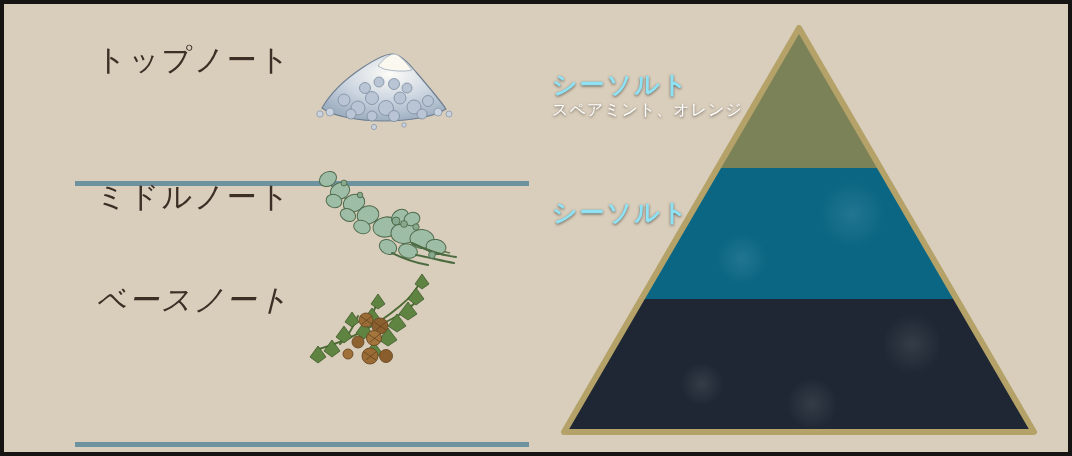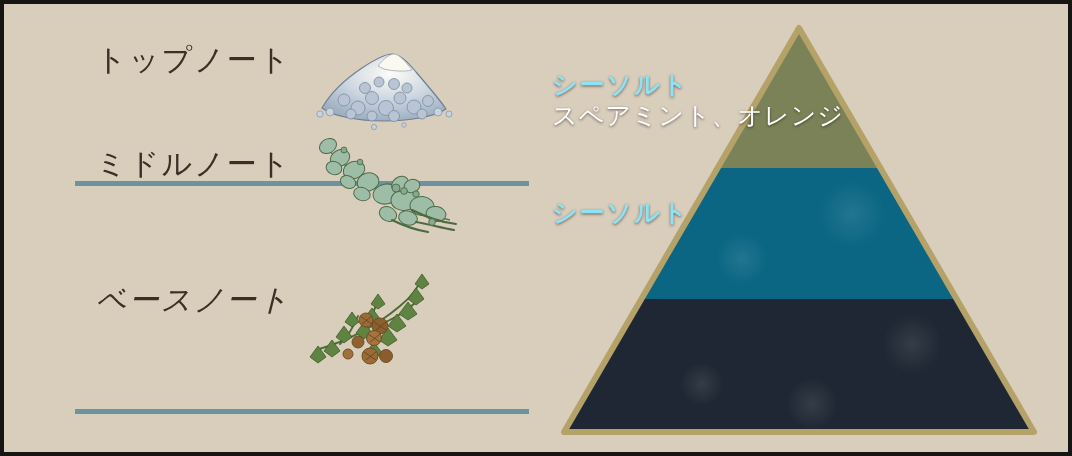--- a/index.html
+++ b/index.html
@@ -16,21 +16,21 @@
     overflow:hidden;
   }
   
   #notes-column{
     position:absolute;left:0;top:0;width:560px;height:448px;text-align:center;
   }
   .note-row{
     position:absolute;left:0;width:560px;height:120px;
   }
   .note-row.r1{top:18px;}
-  .note-row.r2{top:122px;}
+  .note-row.r2{top:155px;}
   .note-row.r3{top:258px;font-style:italic;}
   .note-label{
     position:absolute;left:92px;top:18px;
     font-family:"Liberation Serif", serif;
     font-size:30px;
     letter-spacing:2px;
     color:#3b2f26;
     white-space:nowrap;
   }
   .note-art{
@@ -61,21 +61,21 @@
     font-family:"Liberation Sans", sans-serif;
     font-weight:bold;
     font-size:25px;
     letter-spacing:2px;
     color:#8fe2f3;
     text-shadow:0 1px 3px rgba(0,0,0,.55);
     line-height:1.25;
   }
   .band-sub{
     font-family:"Liberation Serif", serif;
-    font-size:25px;
+    font-size:16px;
     letter-spacing:1px;
     color:#ffffff;
     text-shadow:0 1px 3px rgba(0,0,0,.55);
     line-height:1.3;
     white-space:nowrap;
   }
   #text-top{top:55px;}
   #text-mid{top:183px;}
   #text-base{top:300px;}
 </style>

